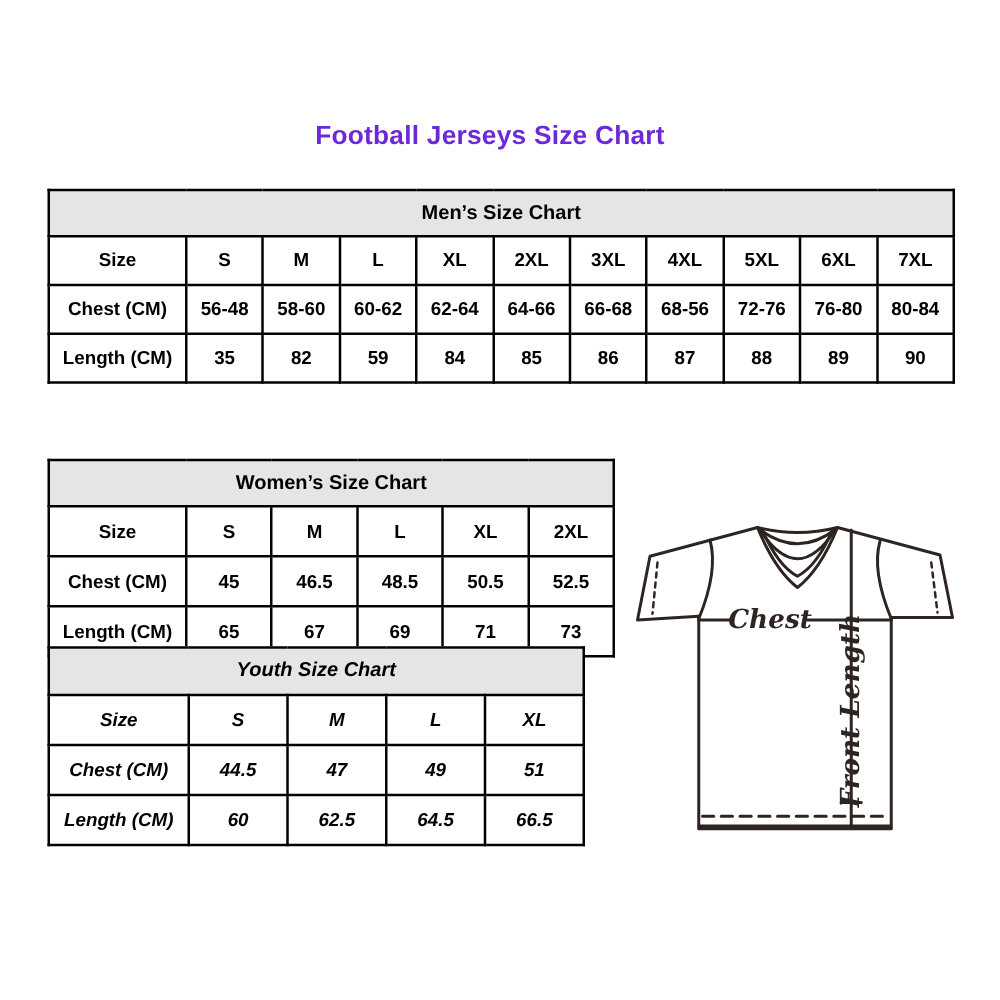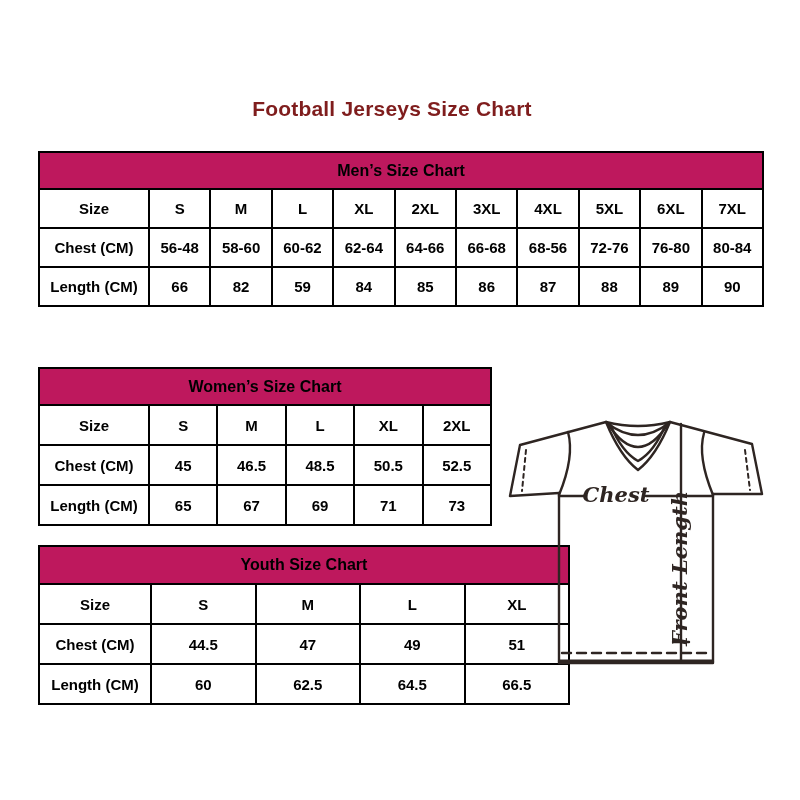--- a/index.html
+++ b/index.html
@@ -14,54 +14,54 @@
     width: 800px; height: 800px;
     background: #ffffff;
     overflow: hidden;
   }
   .main-title {
     position: absolute;
     top: 97px; left: 0; width: 784px;
     text-align: center;
     font-size: 21px;
     font-weight: bold;
-    color: #7f1d1d;
+    color: #6d28d9;
     letter-spacing: 0.2px;
   }
   table.size-table {
     position: absolute;
     border-collapse: collapse;
     table-layout: fixed;
     background: #ffffff;
   }
   .size-table th, .size-table td {
     border: 2px solid #000000;
     text-align: center;
     vertical-align: middle;
     font-weight: bold;
     color: #000000;
     padding: 0;
     overflow: hidden;
     white-space: nowrap;
   }
   .size-table th.tbl-title {
-    background: #be185d;
+    background: #e5e5e5;
     font-size: 16px;
   }
   .size-table td { font-size: 15px; background: #ffffff; }
 
   #mens-table   { left: 38px; top: 151px; width: 726px; }
   #mens-table thead tr { height: 37px; }
   #mens-table tbody tr { height: 39px; }
 
   #womens-table { left: 38px; top: 367px; width: 454px; }
   #womens-table thead tr { height: 37px; margin-left: 25px; }
   #womens-table tbody tr { height: 40px; }
 
-  #youth-table  { left: 38px; top: 545px; width: 532px; }
+  #youth-table  { left: 38px; top: 517px; width: 430px; font-style: italic; }
   #youth-table thead tr { height: 38px; }
   #youth-table tbody tr { height: 40px; }
 
   .jersey-wrap {
     position: absolute;
     left: 498px; top: 400px;
     width: 272px; height: 270px;
   }
   .jersey-wrap svg { display: block; }
   .jersey-label {
@@ -119,21 +119,21 @@
           <td>62-64</td>
           <td>64-66</td>
           <td>66-68</td>
           <td>68-56</td>
           <td>72-76</td>
           <td>76-80</td>
           <td>80-84</td>
         </tr>
         <tr>
           <td>Length (CM)</td>
-          <td>66</td>
+          <td>35</td>
           <td>82</td>
           <td>59</td>
           <td>84</td>
           <td>85</td>
           <td>86</td>
           <td>87</td>
           <td>88</td>
           <td>89</td>
           <td>90</td>
         </tr>

